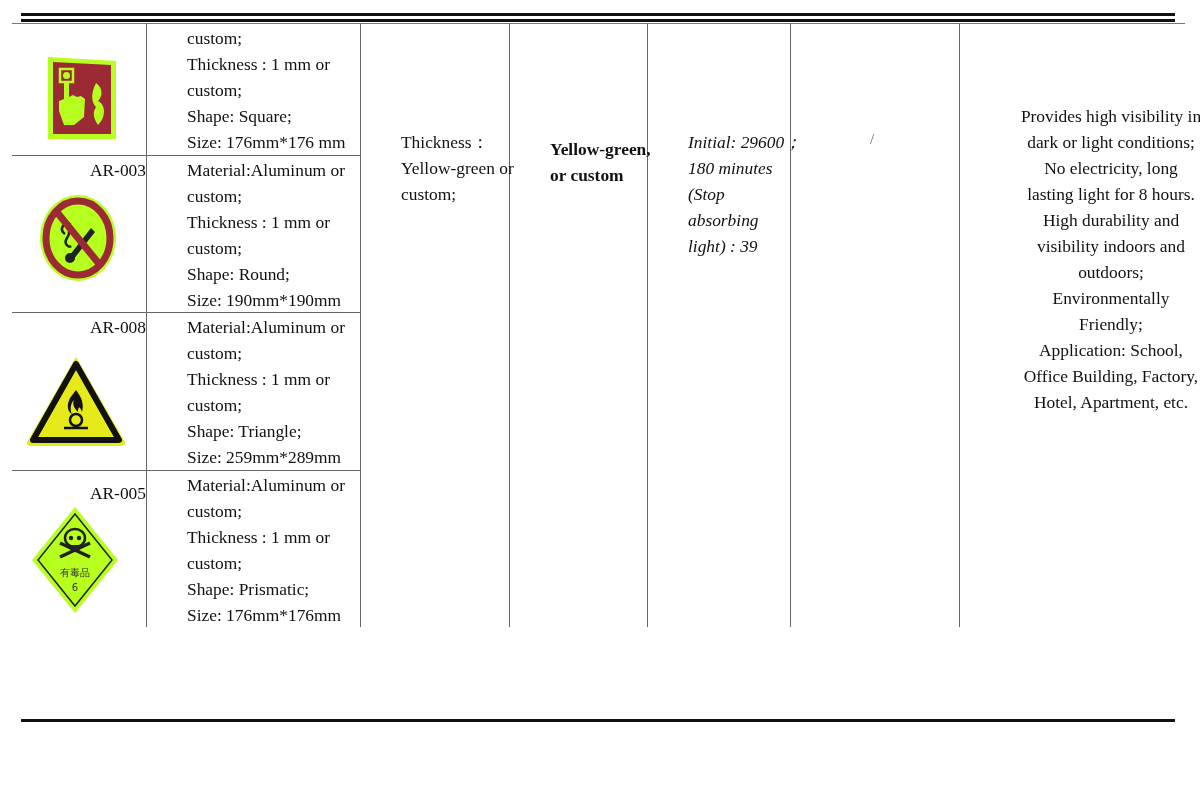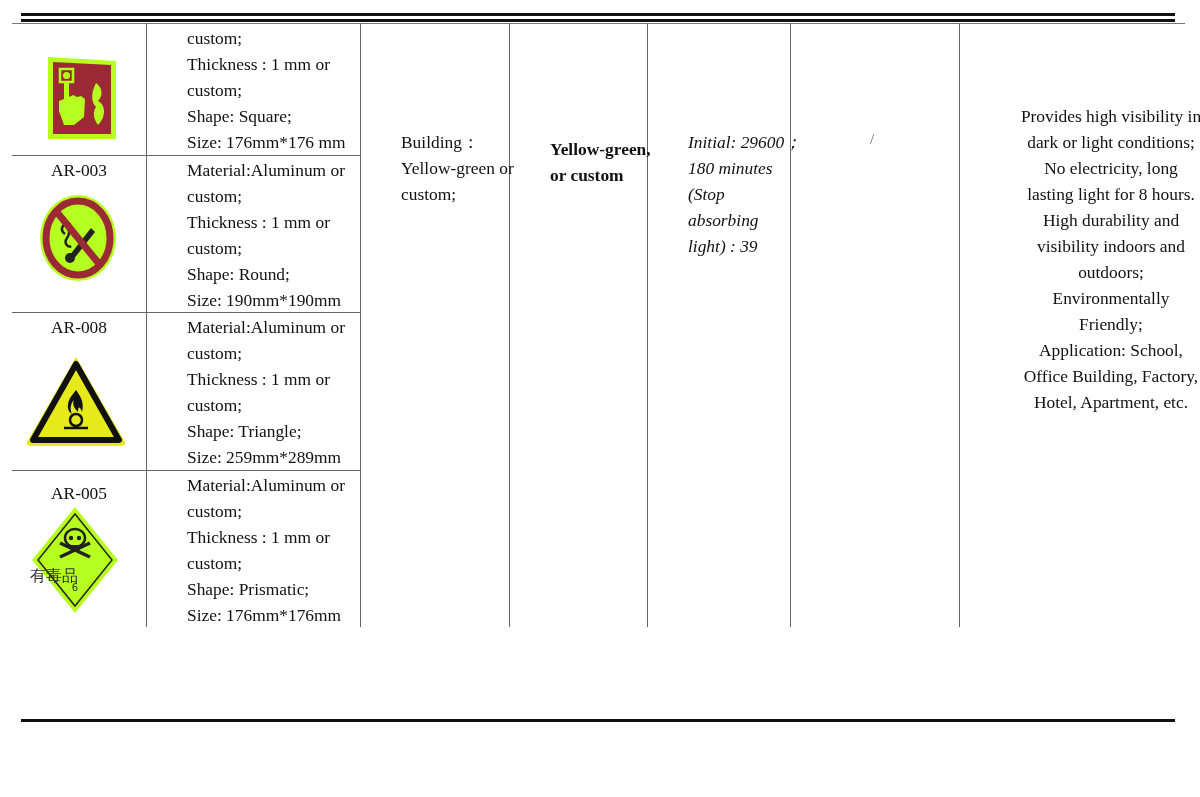--- a/index.html
+++ b/index.html
@@ -3,21 +3,21 @@
 <meta charset="utf-8">
 <style>
   html, body { margin:0; padding:0; background:#ffffff; }
   body { width:1200px; height:797px; position:relative; overflow:hidden;
          font-family:"Liberation Serif", "DejaVu Serif", serif; color:#111; }
   .rule { position:absolute; background:#111; }
   .thin { position:absolute; background:#777; }
   .vline { position:absolute; width:1px; background:#666; top:23px; height:604px; }
   .hline { position:absolute; height:1px; background:#666; left:12px; width:348px; }
   .cell { position:absolute; font-size:17.4px; line-height:26px; white-space:pre-line;margin-left:33px; }
-  .code { position:absolute; font-size:17.4px; line-height:26px; width:134px; text-align:center; left:12px; }
+  .code { position:absolute; font-size:17.4px; line-height:26px; width:134px; text-align:right; left:12px; }
   .icon { position:absolute; }
   .slash { position:absolute; font-size:15px; color:#666; }
 </style>
 </head>
 <body>
 
 <div class="rule" style="left:21px;top:13px;width:1154px;height:3px;"></div>
 <div class="rule" style="left:21px;top:19px;width:1154px;height:3px;"></div>
 <div class="thin" style="left:12px;top:23px;width:1173px;height:1px;"></div>
 
@@ -90,32 +90,32 @@
     <svg width="90" height="110" viewBox="0 0 90 110" style="position:absolute;left:0;top:0;">
       <polygon points="45,2 88,55 45,108 2,55" fill="#b6ff1e"></polygon>
       <polygon points="45,9 82,55 45,101 8,55" fill="none" stroke="#222" stroke-width="1.5"></polygon>
       <ellipse cx="45" cy="33" rx="10" ry="9" fill="none" stroke="#222" stroke-width="2.5"></ellipse>
       <circle cx="41" cy="33" r="2.2" fill="#222"></circle>
       <circle cx="49" cy="33" r="2.2" fill="#222"></circle>
       <rect x="40" y="40" width="10" height="5" fill="#222"></rect>
       <line x1="30" y1="38" x2="60" y2="52" stroke="#222" stroke-width="3.5"></line>
       <line x1="60" y1="38" x2="30" y2="52" stroke="#222" stroke-width="3.5"></line>
     </svg>
-    <span style="position:absolute;left:0;width:90px;top:61px;font-family:'DejaVu Sans',sans-serif;font-size:16px;color:#333;">有毒品</span>
+    <span style="position:absolute;left:0;width:90px;top:61px;text-align:center;font-family:'DejaVu Sans',sans-serif;font-size:10px;color:#333;">有毒品</span>
     <span style="position:absolute;left:0;width:90px;top:77px;text-align:center;font-family:'DejaVu Sans',sans-serif;font-size:10px;color:#333;">6</span>
   </div>
   <div class="cell" style="left:154px;top:472px;width:200px;">Material:Aluminum or
 custom;
 Thickness : 1 mm    or
 custom;
 Shape: Prismatic;
 Size: 176mm*176mm</div>
 </div>
 
-<div class="cell" style="left:368px;top:129px;width:138px;">Building：
+<div class="cell" style="left:368px;top:129px;width:138px;">Thickness：
 Yellow-green or
 custom;</div>
 <div class="cell" style="left:517px;top:136px;width:126px;font-weight:bold;">Yellow-green,
 or custom</div>
 <div class="cell" style="left:655px;top:129px;width:132px;font-style:italic;">Initial: 29600；
 180 minutes
 (Stop
 absorbing
 light) : 39</div>
 <div class="slash" style="left:870px;top:131px;">/</div>

